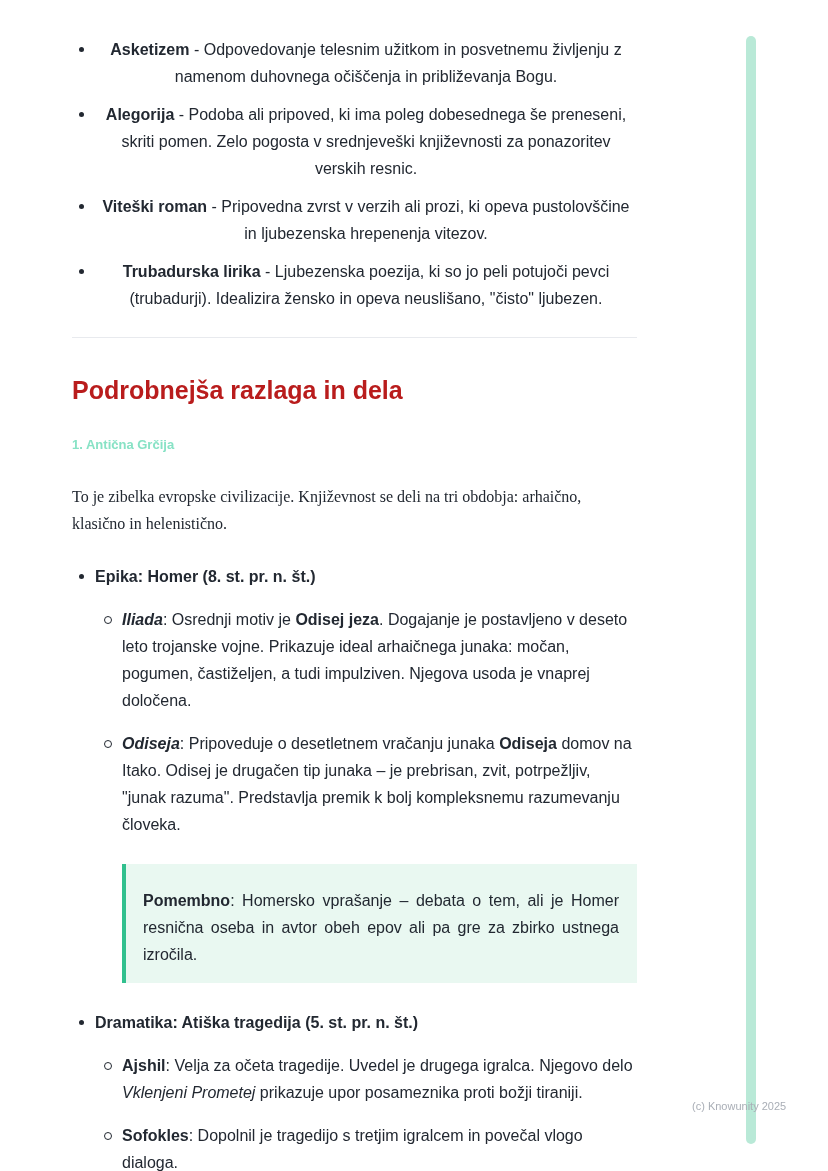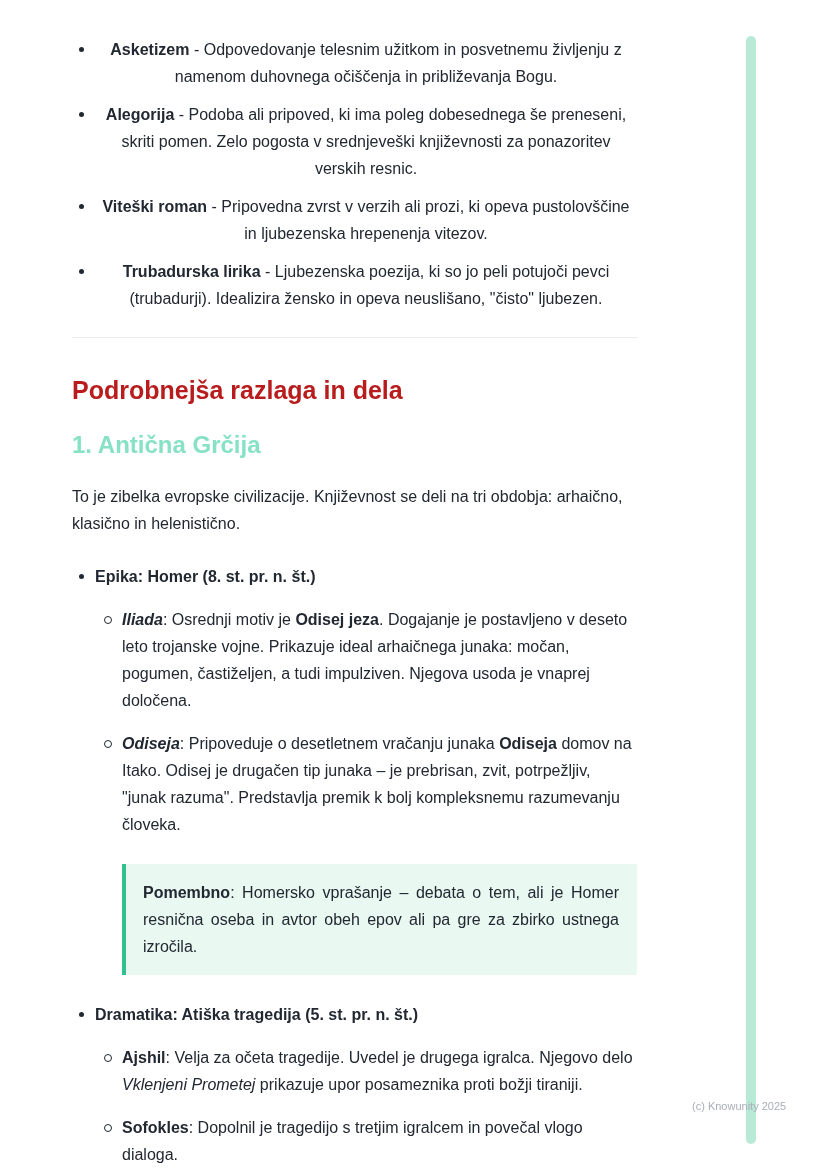--- a/index.html
+++ b/index.html
@@ -11,41 +11,41 @@
   ul { list-style: none; margin: 0; padding: 0; }
   .b1, .b2, .b3 { position: relative; font-size: 16px; line-height: 27px; }
   .b1 { padding-left: 23px; }
   .b1::before {
     content: ""; position: absolute; left: 7px; top: 11px;
     width: 5px; height: 5px; border-radius: 50%; background: #222831;
   }
   .glossary .b1 { margin-bottom: 11px; text-align: center; }
   .divider { border: none; border-top: 1px solid #e8eaee; margin: 25px 0 0 0; }
   .h2 { font-size: 25px; line-height: 31px; font-weight: 700; color: #b91c1c; margin: 37px 0 0 0; }
-  .h3 { font-size: 24px; line-height: 24px; font-weight: 700; color: #87e2c5; margin: 27px 0 0 0; }
-  .intro { font-size: 16px; line-height: 27px; margin: 26px 0 0 0; }
+  .h3 { font-size: 13px; line-height: 24px; font-weight: 700; color: #87e2c5; margin: 27px 0 0 0; }
+  .intro { font-size: 16px; line-height: 27px; margin: 26px 0 0 0; font-family: Liberation Serif, serif; }
   .topics { margin-top: 26px; }
   .topic { margin-bottom: 26px; }
   .topic > .label { font-weight: 700; }
   .l2 { margin: 16px 0 0 4px; }
   .b2 { padding-left: 23px; margin-bottom: 16px; }
   .l2 > li:last-child { margin-bottom: 0; }
   .b2::before {
     content: ""; position: absolute; left: 5px; top: 10px;
     width: 6px; height: 6px; border: 1.5px solid #222831; border-radius: 50%; background: #ffffff;
   }
   .l3 { margin: 2px 0 0 2px; }
   .b3 { padding-left: 22px; }
   .b3::before {
     content: ""; position: absolute; left: 6px; top: 11px;
     width: 5px; height: 5px; background: #222831;
   }
   .callout {
     margin: 26px 0 0 27px; background: #e9f8f1;
-    border-left: 4px solid #31c08e; padding: 15px 18px 15px 17px;
+    border-left: 4px solid #31c08e; padding: 23px 18px 15px 17px;
   }
   .callout-text { margin: 0; font-size: 16px; line-height: 27px; text-align: justify; }
   .b { font-weight: 700; }
   .i { font-style: italic; }
   .accent-bar {
     position: absolute; left: 746px; top: 36px; width: 10px; height: 1108px;
     background: #b9e9d7; border-radius: 6px; z-index: 1;
   }
   .copyright { position: absolute; left: 692px; top: 1100px; font-size: 11px; color: #a9aeb6; z-index: 2; }
 </style>

